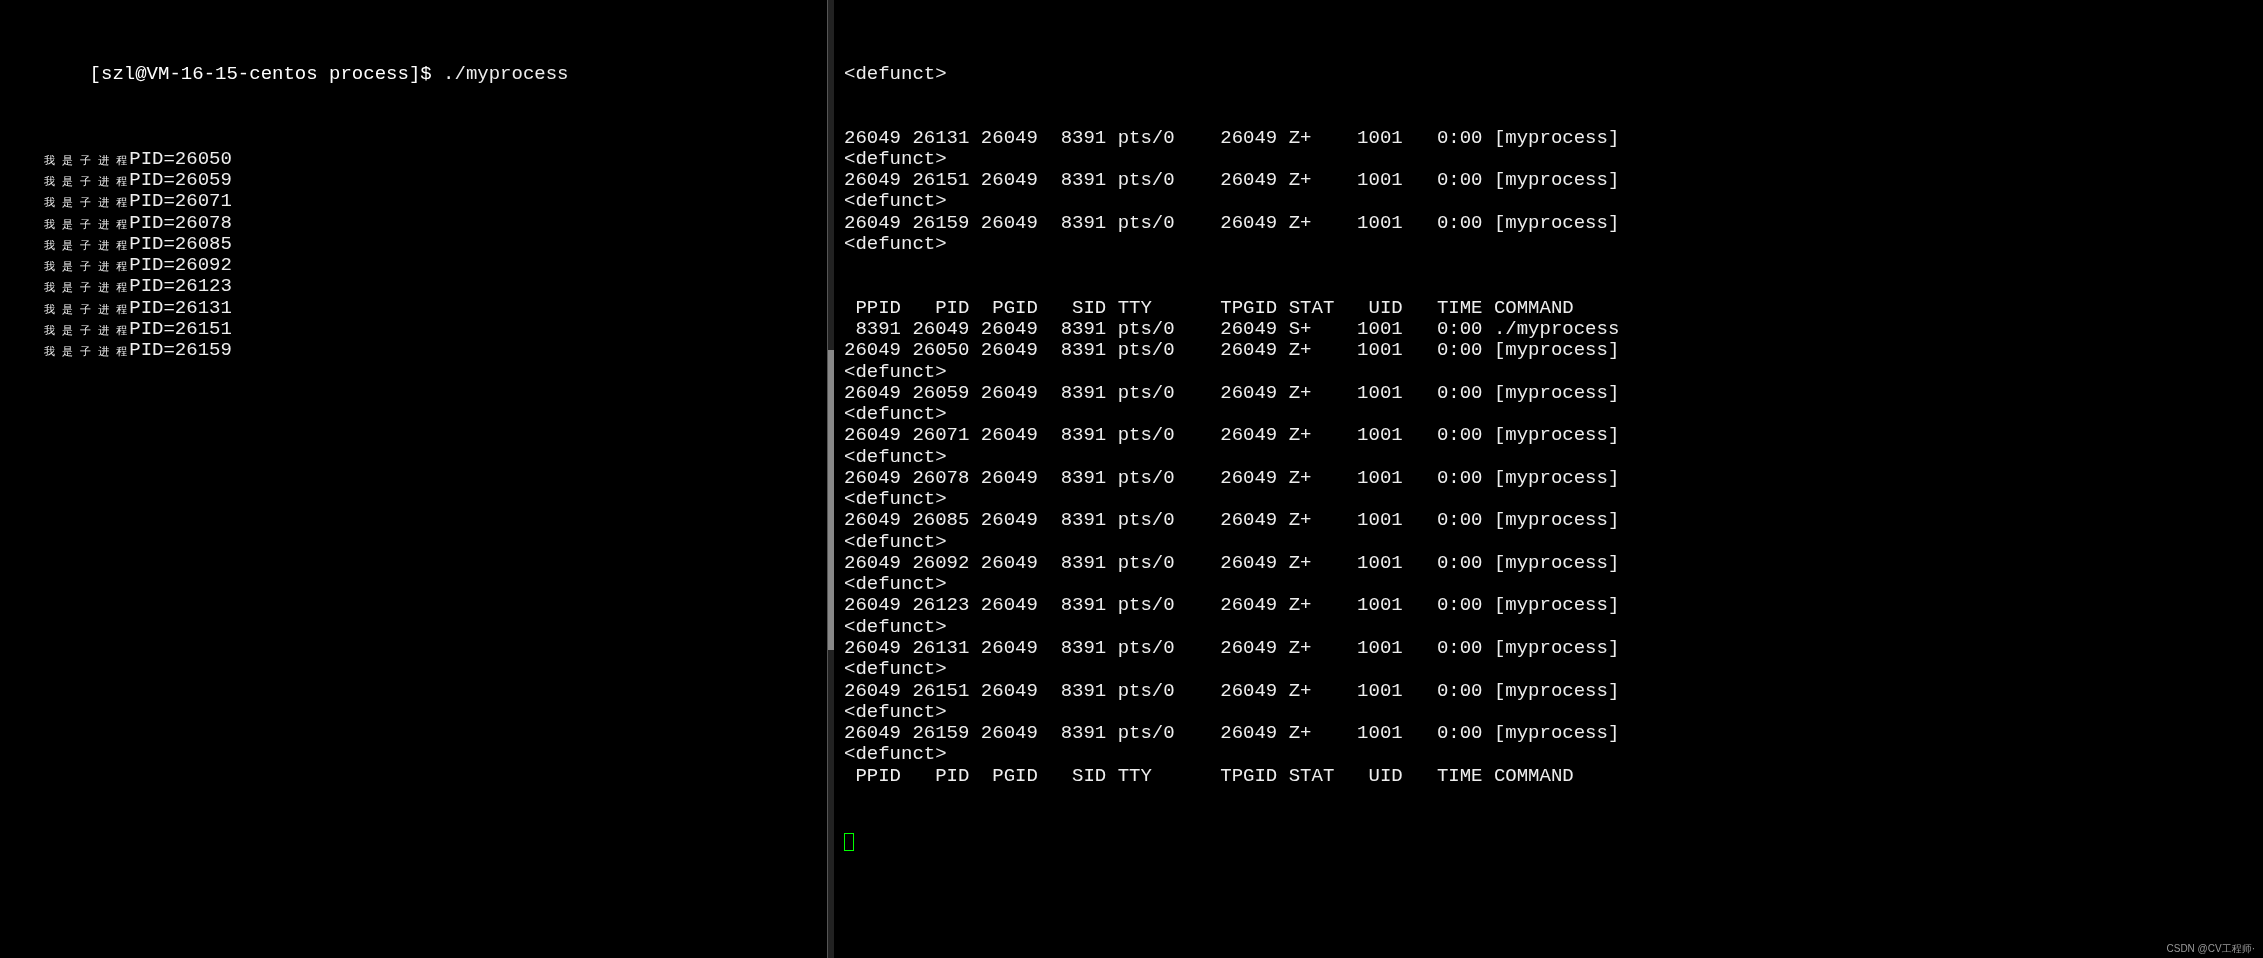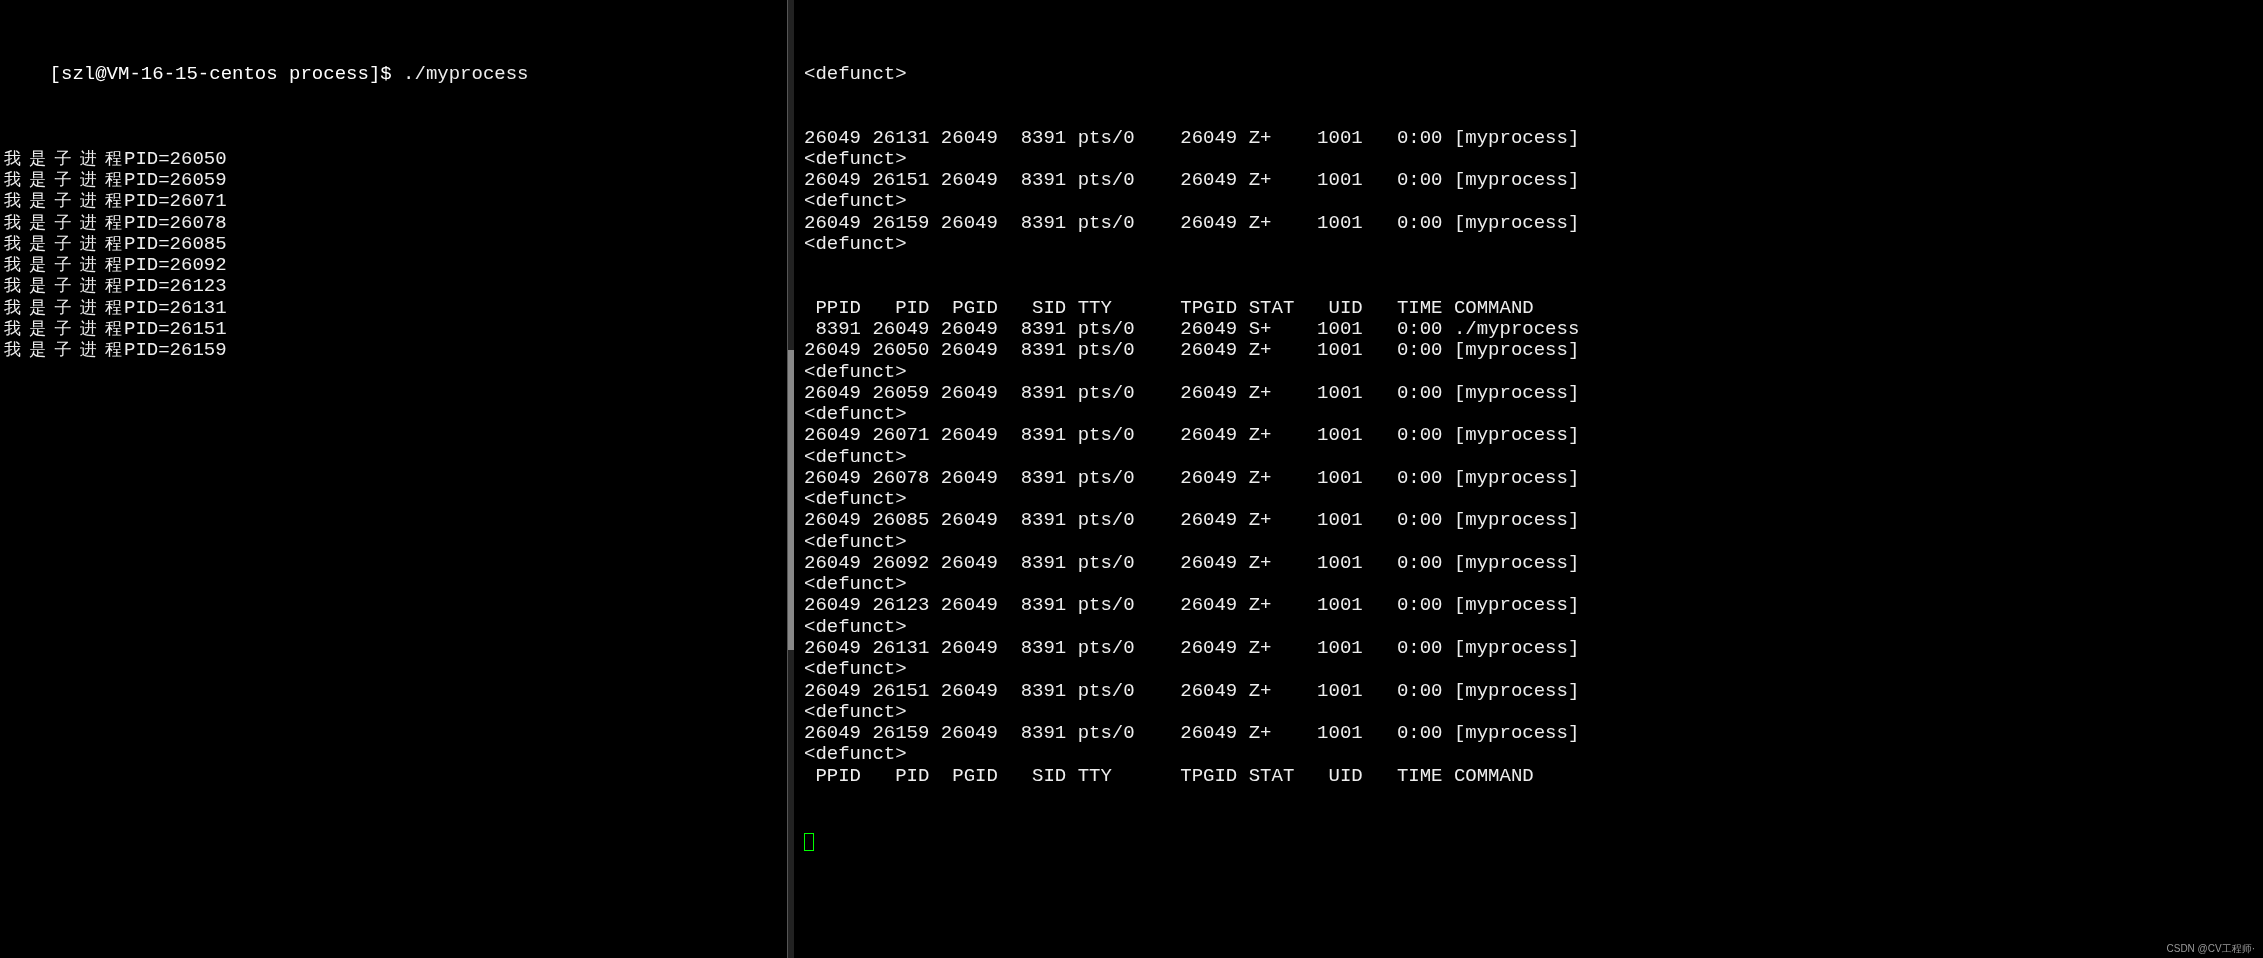--- a/index.html
+++ b/index.html
@@ -16,20 +16,21 @@
   }
   .pane {
     background: #000;
     padding: 0 4px;
     white-space: pre;
   }
   .left-pane {
     width: 788px;
     height: 958px;
     border-right: 1px solid #555;
+    margin-left: 40px;
   }
   .right-pane {
     flex: 1;
     height: 958px;
     position: relative;
     padding-left: 16px;
   }
   .scroll-gutter {
     position: absolute;
     left: 0;
@@ -41,21 +42,21 @@
   .scroll-thumb {
     position: absolute;
     left: 0;
     top: 350px;
     width: 6px;
     height: 300px;
     background: #888;
   }
   .prompt-user { color: #fff; }
   .prompt-bracket { color: #fff; }
-  .cn { font-family: Liberation Serif, serif; font-size:17px; letter-spacing:2px;}
+  .cn { font-family: Liberation Sans, sans-serif; font-size:11px; letter-spacing:2px;}
   .en { font-family: "Consolas","Courier New",monospace; }
   .cursor {
     display: inline-block;
     width: 10px;
     height: 20px;
     background: #00ff00;
     vertical-align: bottom;
   }
   .cursor2 {
     display: inline-block;

